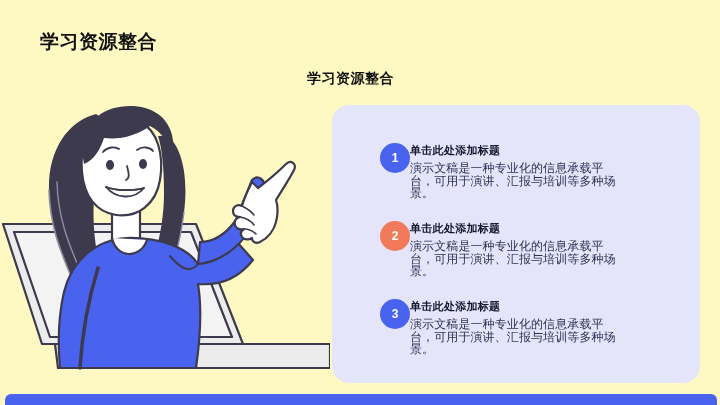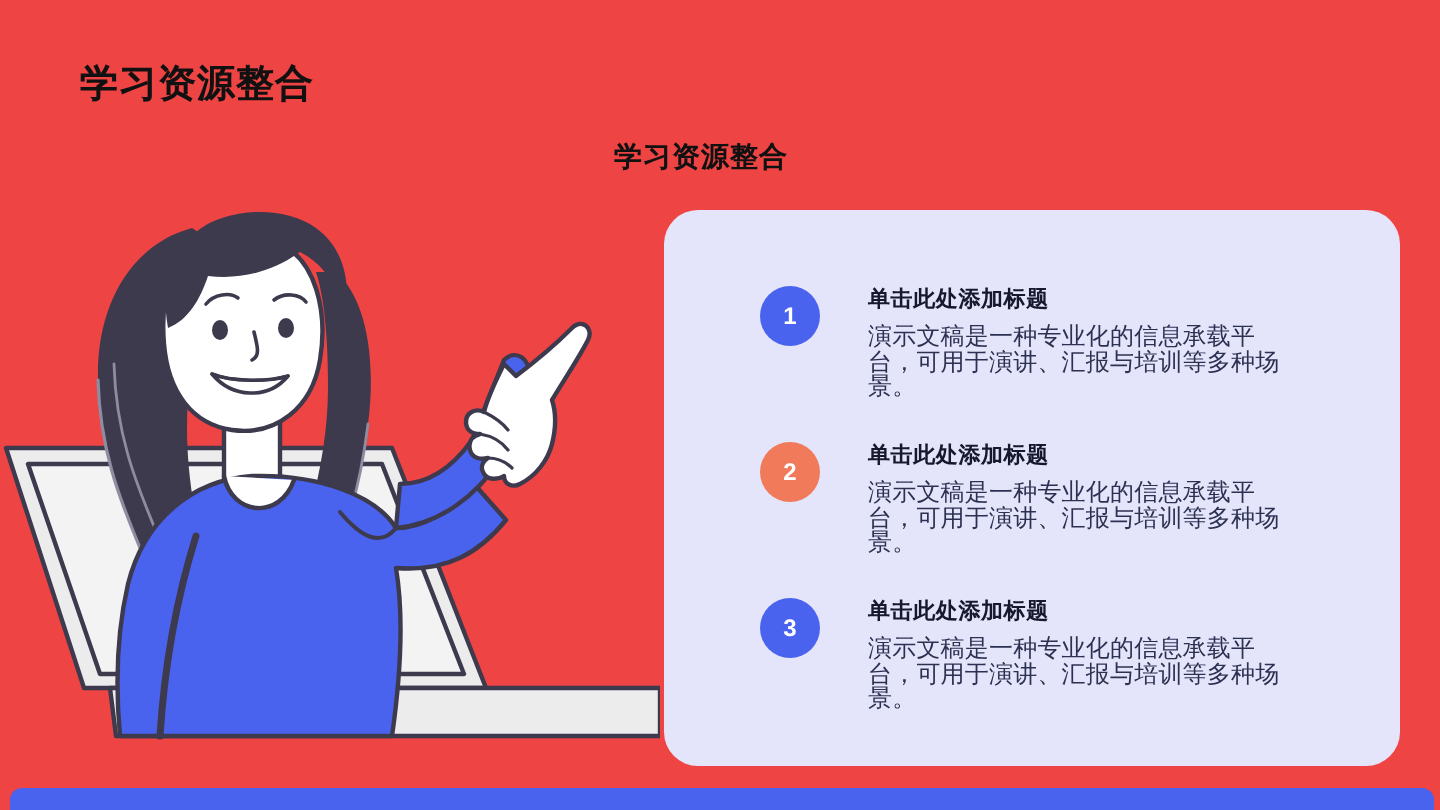--- a/index.html
+++ b/index.html
@@ -13,21 +13,21 @@
     position: relative;
     overflow: hidden;
     font-family: "Liberation Sans", "DejaVu Sans", sans-serif;
   }
 
   #slide {
     position: absolute;
     left: 0; top: 0;
     width: 720px;
     height: 405px;
-    background: #ef4444;
+    background: #fef9c3;
     overflow: hidden;
     text-decoration: underline;
   }
 
   
   #main-title {
     position: absolute;
     left: 40px;
     top: 29px;
     font-size: 19px;
@@ -80,21 +80,20 @@
     color: #ffffff;
     font-size: 12px;
     font-weight: bold;
     display: flex;
     align-items: center;
     justify-content: center;
     margin-top: 1px;
   }
 
   .item-text {
-    margin-left: 24px;
     padding-top: 1px;
   }
 
   .item-title {
     font-size: 11px;
     font-weight: bold;
     color: #16192e;
     line-height: 14px;
     letter-spacing: 0.3px;
     white-space: nowrap;

